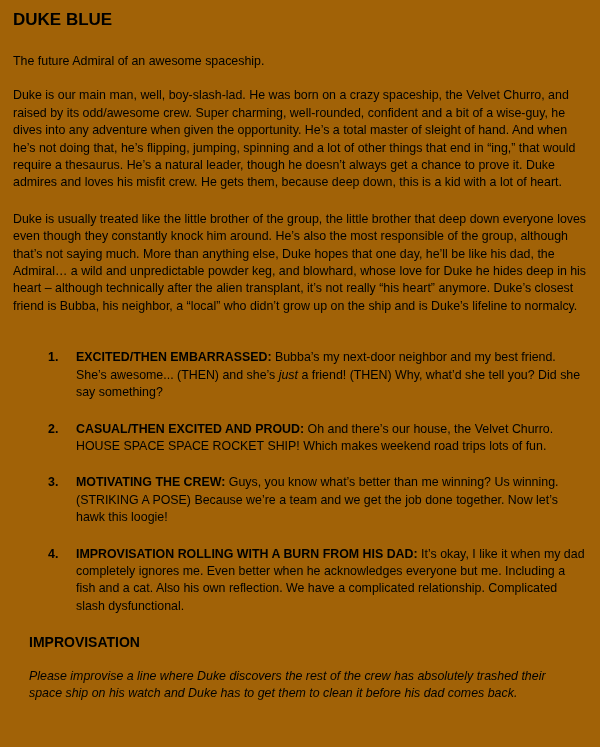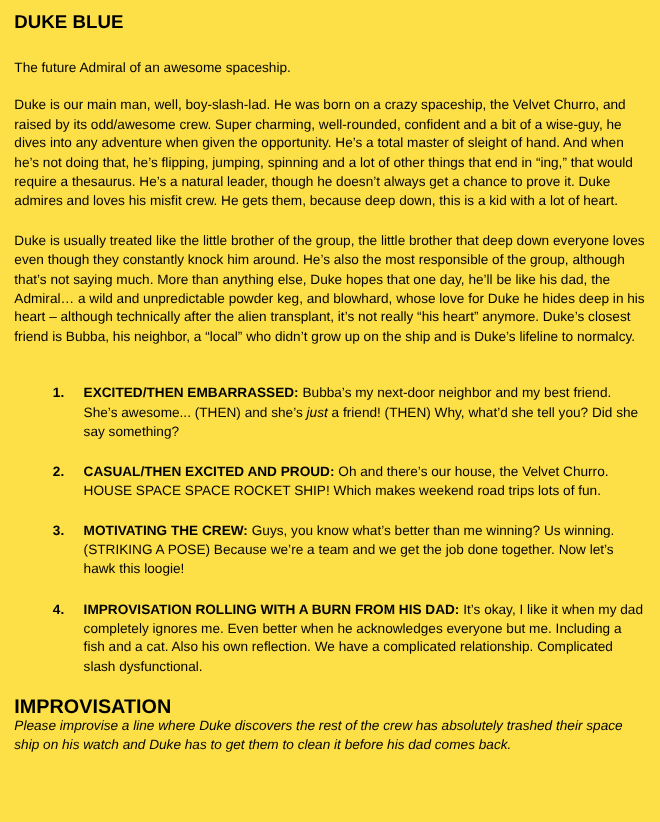--- a/index.html
+++ b/index.html
@@ -1,20 +1,20 @@
 <!DOCTYPE html>
 <html><head>
 <meta charset="utf-8">
 <style>
   * { box-sizing: border-box; }
   html, body { margin: 0; padding: 0; background: #ffffff; }
   .page {
     width: 600px;
     height: 747px;
-    background: #fde047;
+    background: #a16207;
     padding: 10px 13px 6px 13px;
     font-family: "Liberation Sans", sans-serif;
     font-size: 12.4px;
     line-height: 17.4px;
     color: #000000;
     overflow: hidden;
   }
   .doc-title {
     font-size: 17px;
     font-weight: 700;
@@ -40,28 +40,28 @@
   ol.monologues .num {
     position: absolute;
     left: 35px;
     top: 0;
     font-weight: 700;
   }
   ol.monologues .label {
     font-weight: 700;
   }
   .improv-heading {
-    font-size: 18px;
+    font-size: 14px;
     font-weight: 700;
-    margin: 16px 0 0 0;
+    margin: 16px 0 0 16px;
     line-height: 17.4px;
   }
   .improv-text {
     font-style: italic;
-    margin: 0;
+    margin: 16px;
   }
   em { font-style: italic; }
 </style>
 </head>
 <body>
 
 <div class="page">
 
   <h1 class="doc-title">DUKE BLUE</h1>
 

